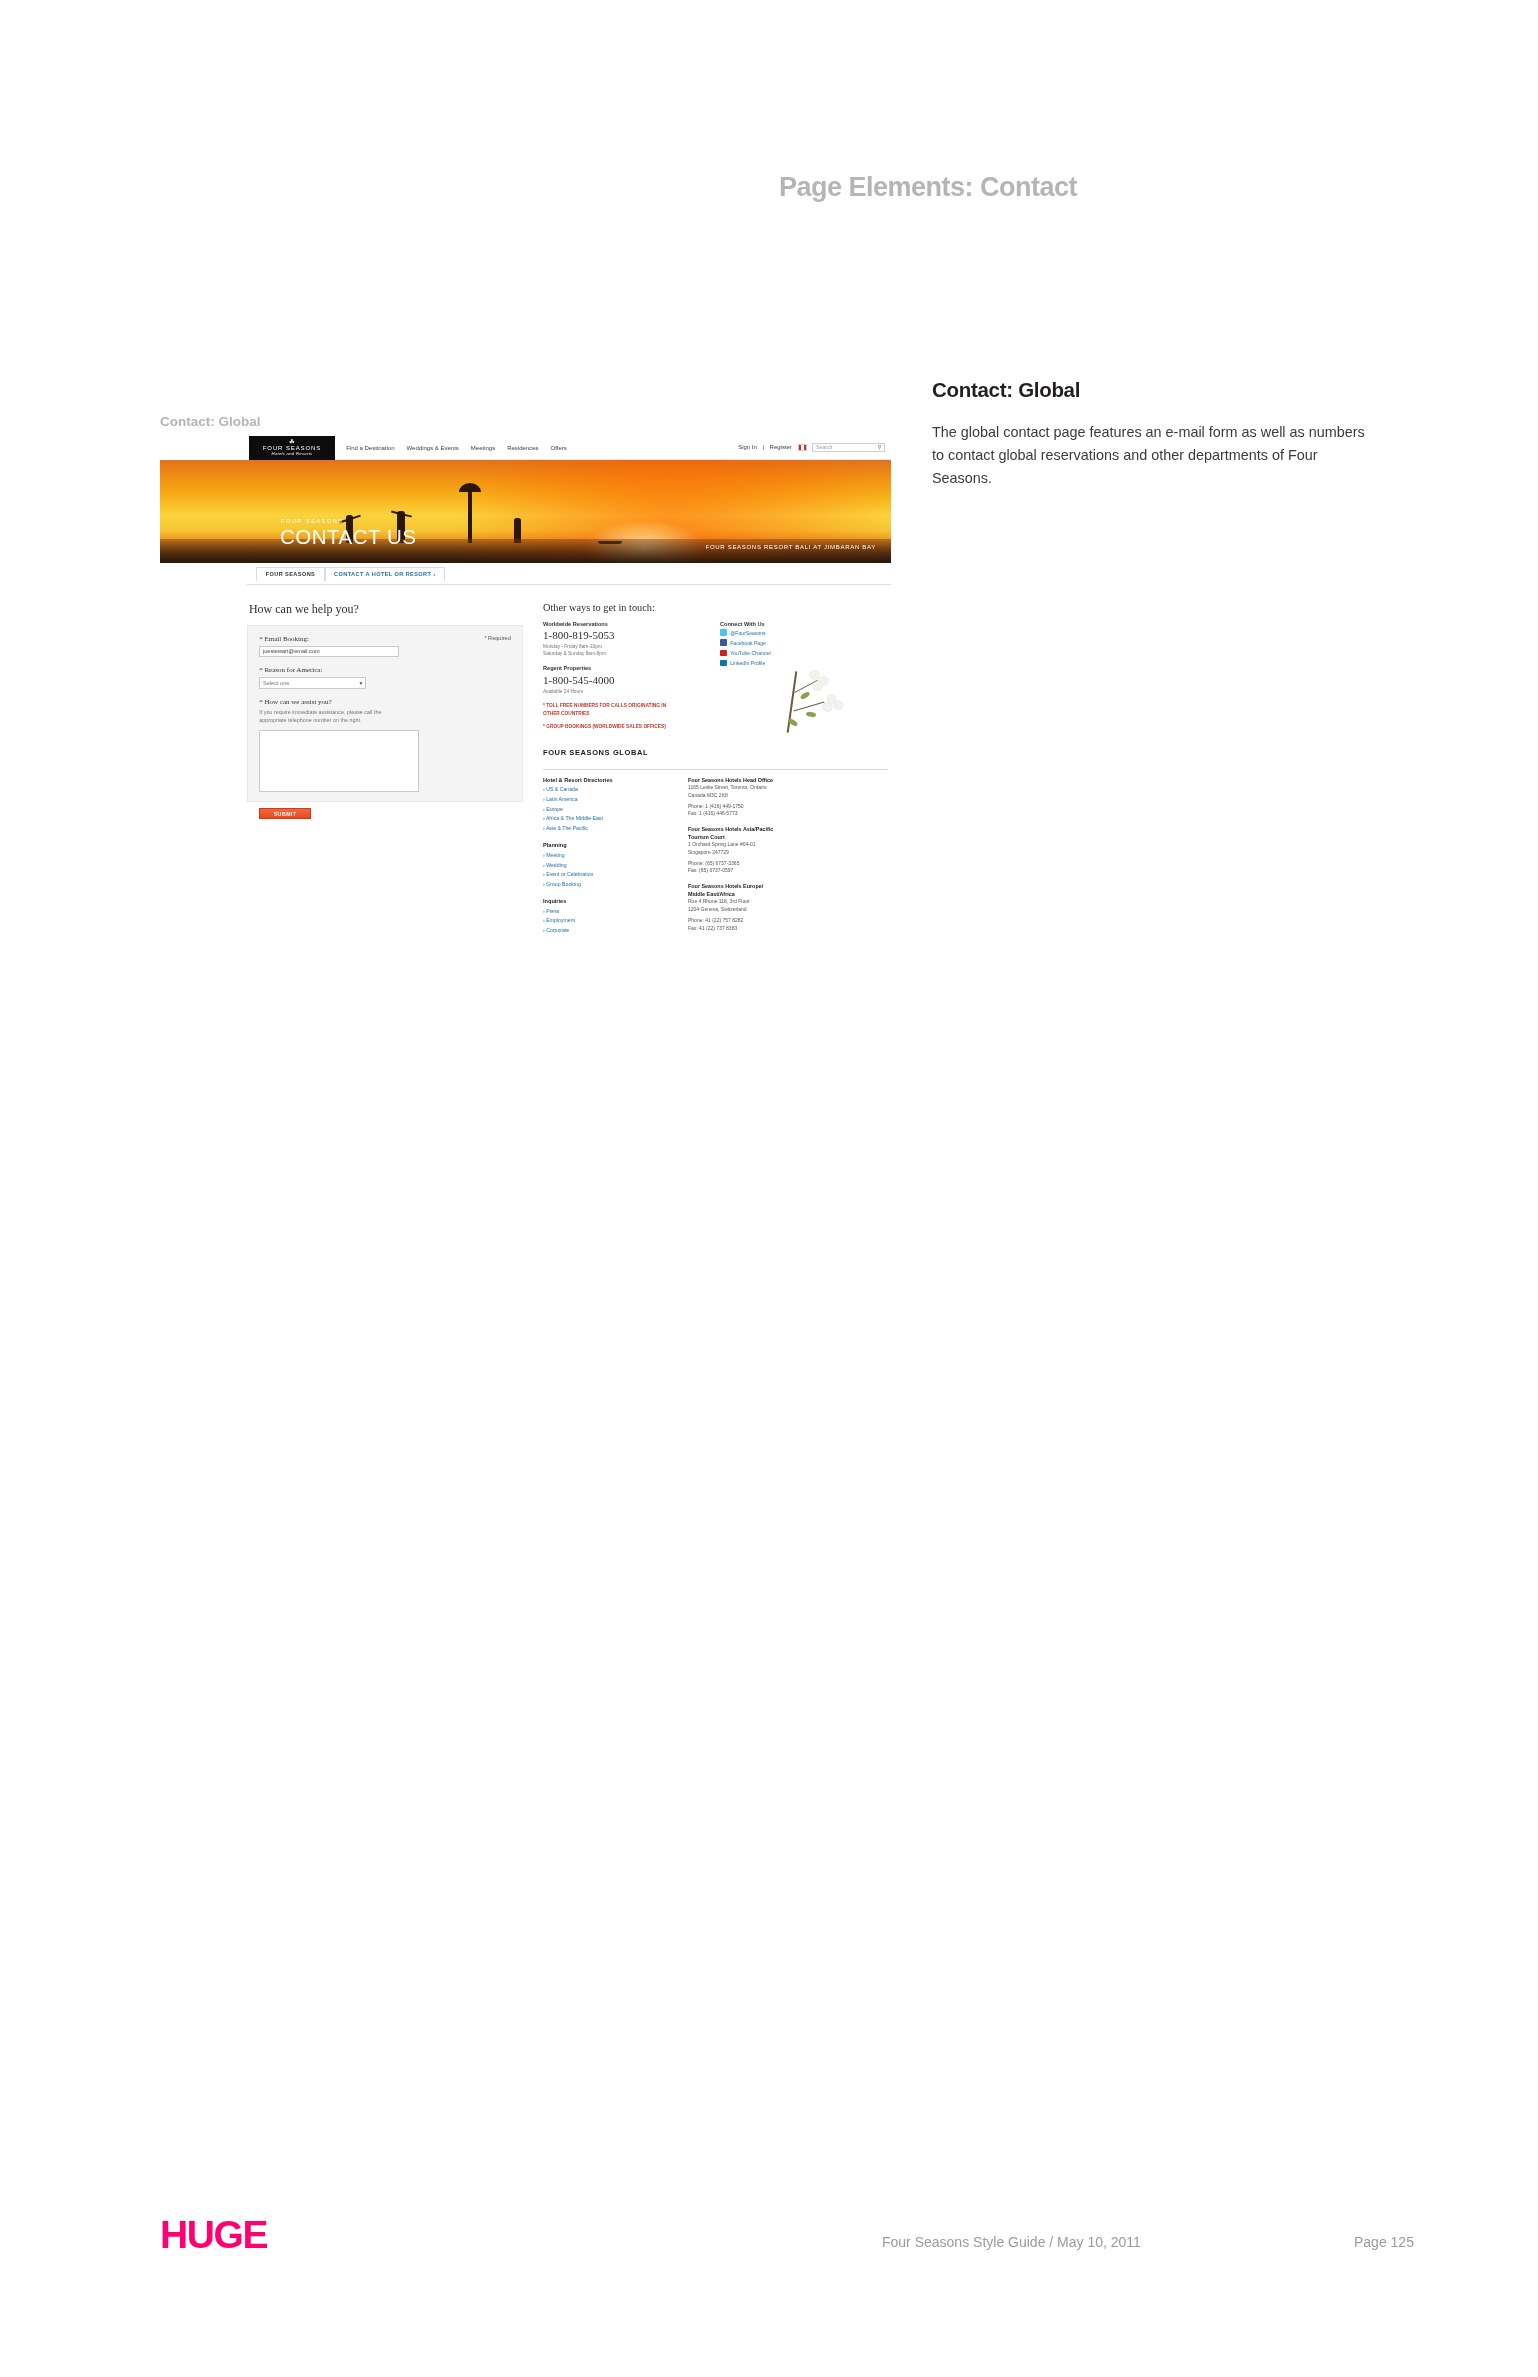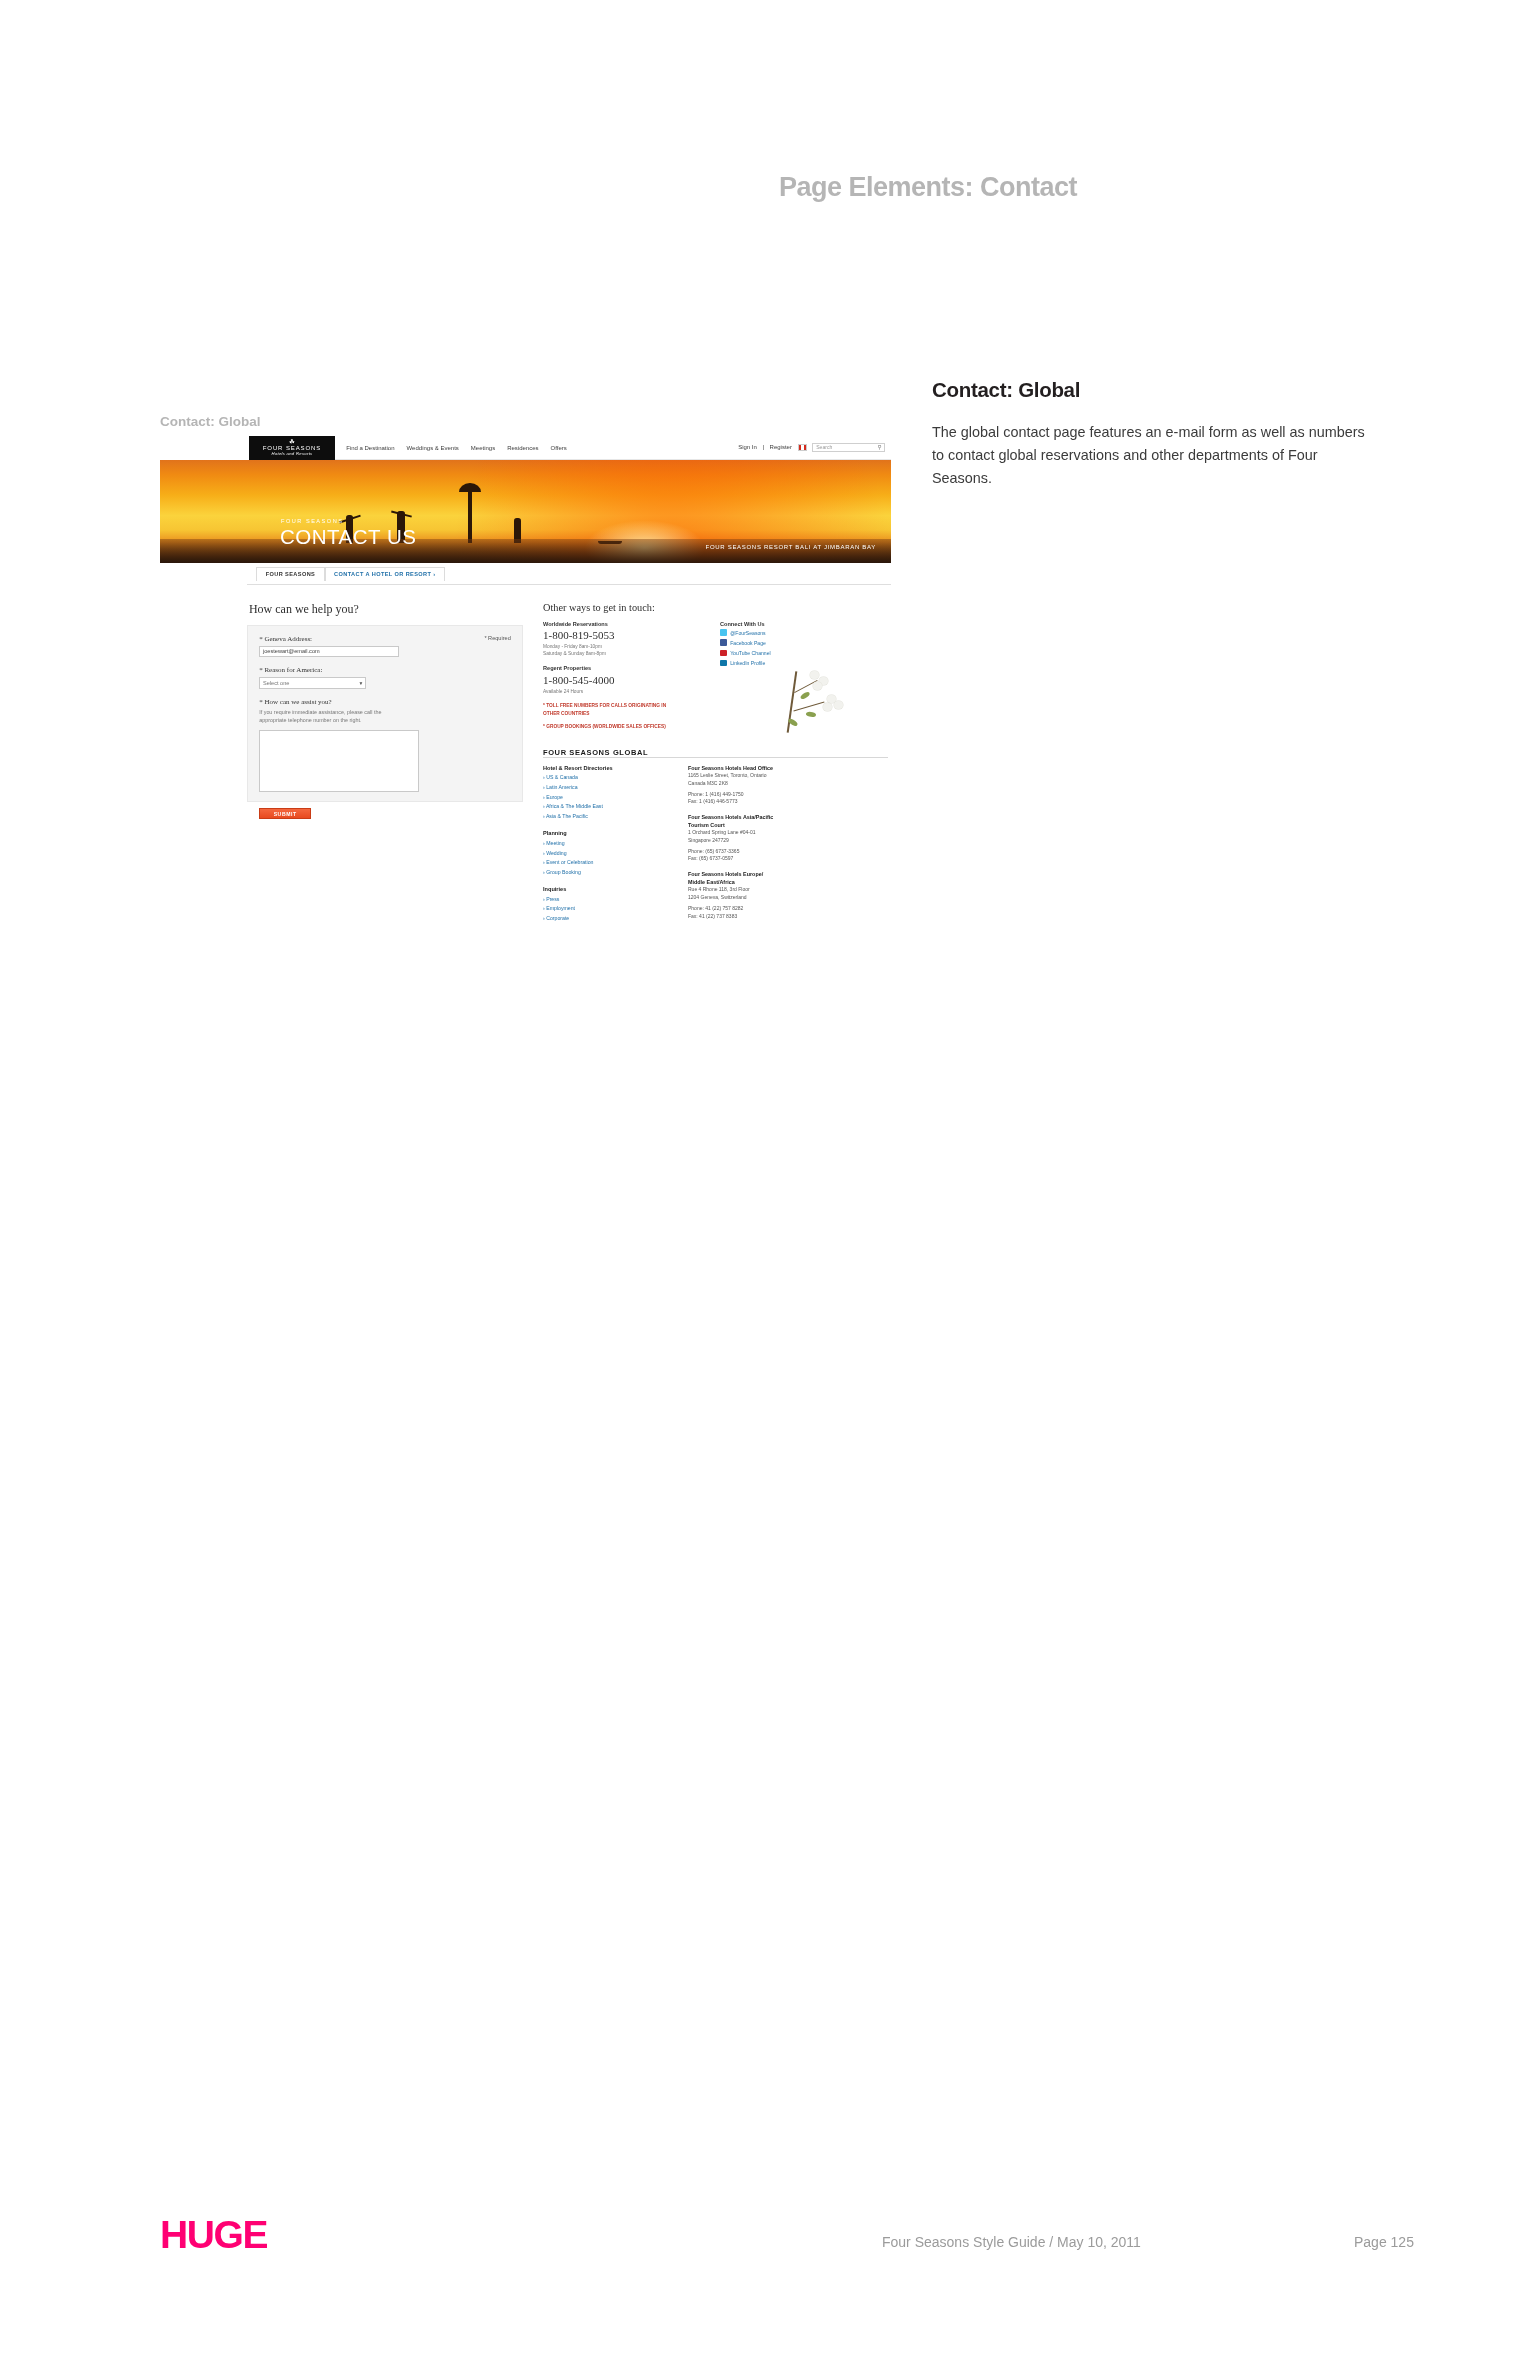--- a/index.html
+++ b/index.html
@@ -243,21 +243,21 @@
     position: absolute; right: 1.9px; top: 56px; width: 112px; height: 76px;
   }
   .br { position: absolute; background: #6f5a3a; }
   .pet { position: absolute; width: 8.4px; height: 8.4px; background: #f2f2ee; border-radius: 50%; box-shadow: 0 0 0 0.5px #e2e2da; }
   .leaf { position: absolute; width: 10.3px; height: 4.7px; background: #8aa04f; border-radius: 60% 40% 60% 40%; }
 
   
   .global-sec { position: absolute; left: 296px; top: 163px; width: 345px; }
   .gs-title {
     font-size: 7.5px; font-weight: bold; letter-spacing: 0.6px; color: #1a1a1a;
-    border-bottom: 0.9px solid #d7d7d7; padding-bottom: 0; margin-bottom: 6.5px;
+    border-bottom: 0.9px solid #d7d7d7; padding-bottom: 12px; margin-bottom: 6.5px;
   }
   .gs-cols { display: flex; gap: 24px; }
   .gs-col-a { width: 121px; }
   .gs-col-b { width: 177px; }
   .gs-sub { font-size: 5.6px; font-weight: bold; color: #222; margin: 0 0 3.7px 0; }
   .gs-link { font-size: 5.2px; color: #1f6fa8; margin-bottom: 3.7px; }
   .gs-link:before { content: "› "; color: #1f6fa8; }
   .gs-gap { height: 7.5px; }
   .addr-block { margin-bottom: 8.4px; }
   .addr-name { font-size: 5.4px; font-weight: bold; color: #222; line-height: 1.4; }
@@ -335,21 +335,21 @@
     <div class="crumb-tab active">CONTACT A HOTEL OR RESORT ›</div>
   </div>
 
   <div class="content">
 
     <div class="form-wrap">
       <div class="form-title">How can we help you?</div>
       <div class="form-panel">
         <div class="req-note">* Required</div>
 
-        <div class="fld-label">* Geneva Address:</div>
+        <div class="fld-label">* Email Booking:</div>
         <div class="text-input">
           <span>joestewart@email.com</span>
         </div>
 
         <div class="fld-label">* Reason for America:</div>
         <div class="select-input">
           <span>Select one</span>
           <span class="chev">▾</span>
         </div>
 

